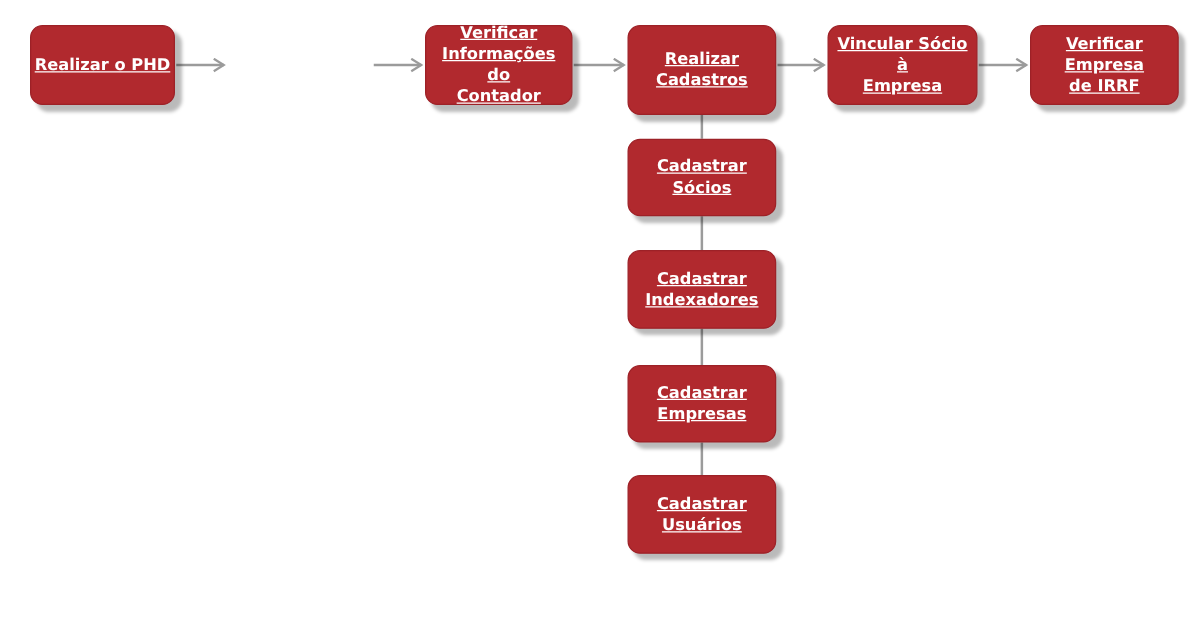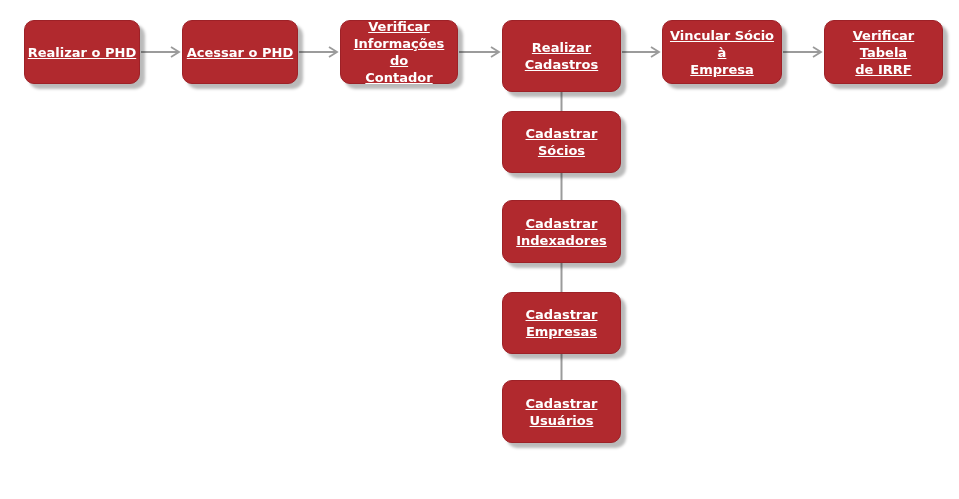--- a/index.html
+++ b/index.html
@@ -62,42 +62,39 @@
       <line x1="561.5" y1="173" x2="561.5" y2="200"></line>
       <line x1="561.5" y1="263" x2="561.5" y2="292"></line>
       <line x1="561.5" y1="354" x2="561.5" y2="380"></line>
     </g>
   </svg>
 
   <div class="node" style="left:24px; top:20px; width:116px; height:64px;">
     <span class="lbl">Realizar o PHD</span>
   </div>
 
-  <div class="node" style="left:182px; top:20px; width:116px; height:64px;">
-    <span class="lbl">Acessar o PHD</span>
-  </div>
 
   <div class="node" style="left:340px; top:20px; width:118px; height:64px;">
     <span class="lbl">Verificar
 Informações do
 Contador</span>
   </div>
 
   <div class="node" style="left:502px; top:20px; width:119px; height:72px;">
     <span class="lbl">Realizar
 Cadastros</span>
   </div>
 
   <div class="node" style="left:662px; top:20px; width:120px; height:64px;">
     <span class="lbl">Vincular Sócio à
 Empresa</span>
   </div>
 
   <div class="node" style="left:824px; top:20px; width:119px; height:64px;">
-    <span class="lbl">Verificar Tabela
+    <span class="lbl">Verificar Empresa
 de IRRF</span>
   </div>
 
   <div class="node" style="left:502px; top:111px; width:119px; height:62px;">
     <span class="lbl">Cadastrar
 Sócios</span>
   </div>
 
   <div class="node" style="left:502px; top:200px; width:119px; height:63px;">
     <span class="lbl">Cadastrar

